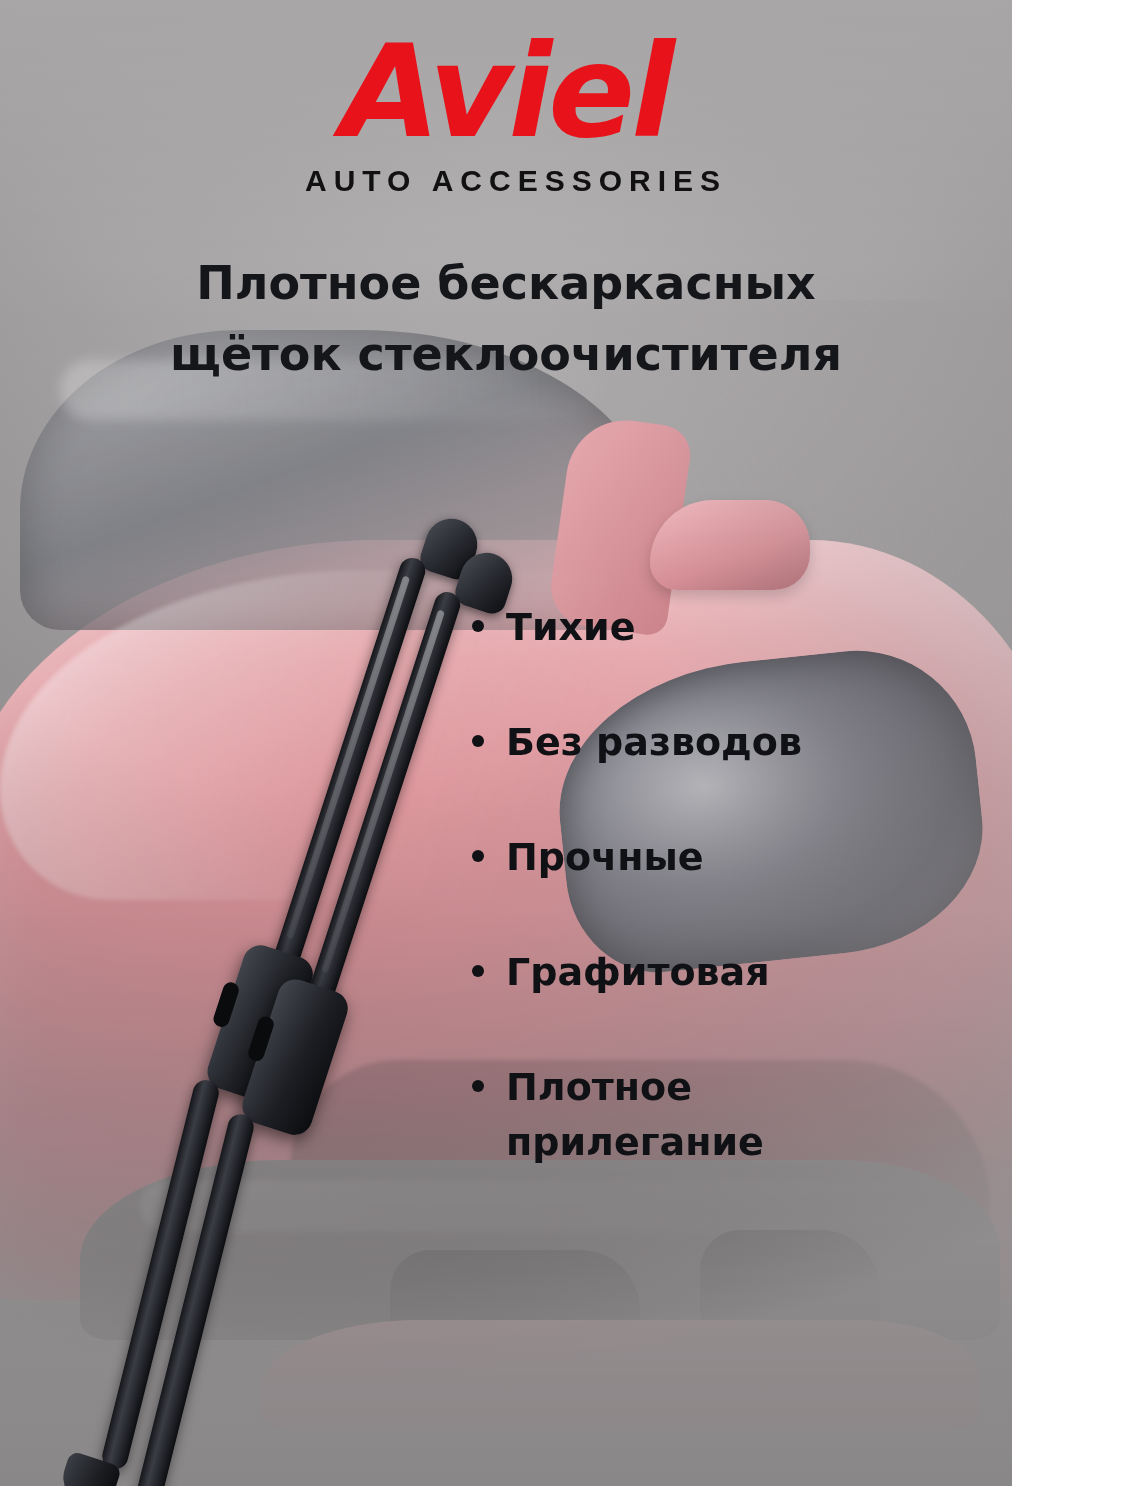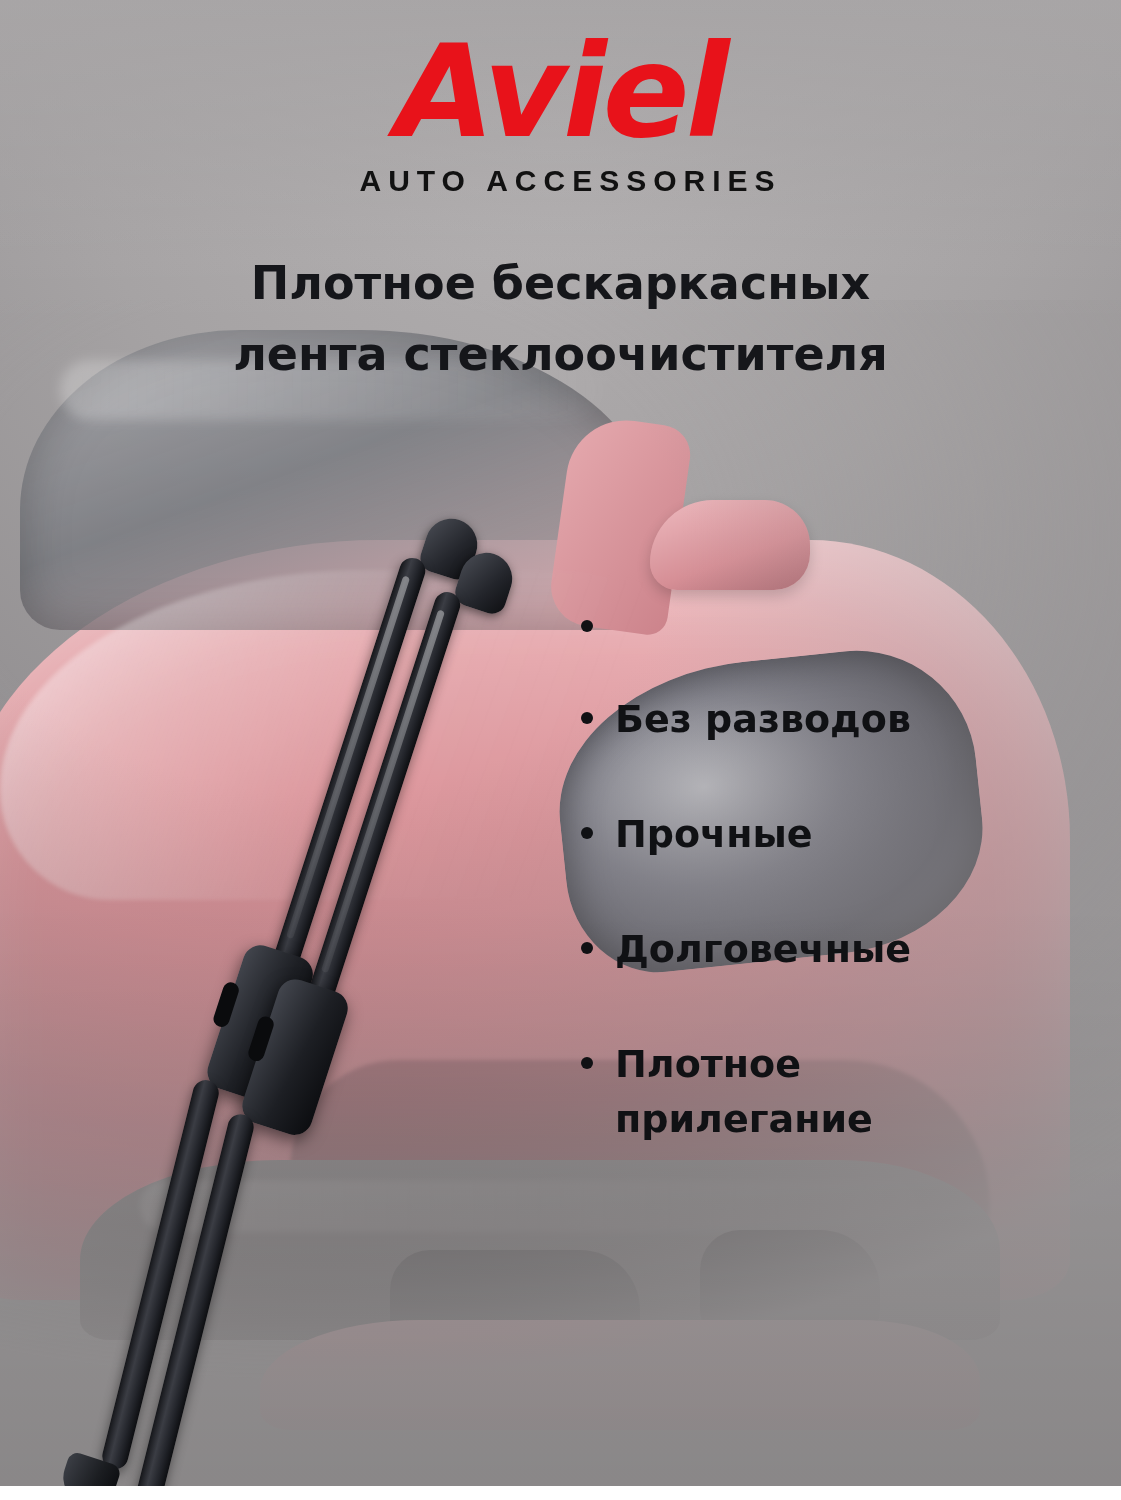--- a/index.html
+++ b/index.html
@@ -5,21 +5,21 @@
   html, body {
     margin: 0;
     padding: 0;
     background: #ffffff;
   }
   body {
     font-family: "Liberation Sans", sans-serif;
   }
   .page {
     position: relative;
-    width: 1121px;
+    width: 1012px;
     height: 1500px;
     overflow: hidden;
     background: #9e9b9c;
   }
 
   
   .backdrop {
     position: absolute;
     inset: 0;
     background:
@@ -346,21 +346,21 @@
   <div class="car-top-fade"></div>
   <div class="backdrop-vignette"></div>
 
   <div class="logo">
     <div class="logo-word">Aviel</div>
     <div class="logo-sub">AUTO ACCESSORIES</div>
   </div>
 
   <div class="headline">
     <span class="l1">Плотное бескаркасных</span>
-    <span class="l2">лента стеклоочистителя</span>
+    <span class="l2">щёток стеклоочистителя</span>
   </div>
 
   <div class="blades">
 
     <div class="blade blade-a">
       <div class="tip" style="left:296px; top:-10px;"></div>
       <div class="arm" style="left:280px; top:40px; height:430px;"></div>
       <div class="gloss" style="left:286px; top:60px; height:380px;"></div>
       <div class="hook" style="left:252px; top:455px;"></div>
       <div class="hook-notch" style="left:242px; top:500px;"></div>
@@ -376,32 +376,33 @@
       <div class="hook-notch" style="left:142px; top:500px;"></div>
       <div class="arm" style="left:158px; top:600px; height:400px; transform: rotate(-4deg);"></div>
       <div class="foot" style="left:140px; top:995px;"></div>
     </div>
 
   </div>
 
   <div class="features">
     <div class="feature">
       <span class="bullet"></span>
+      <span class="feature-text">Тихие</span>
     </div>
     <div class="feature">
       <span class="bullet"></span>
       <span class="feature-text">Без разводов</span>
     </div>
     <div class="feature">
       <span class="bullet"></span>
       <span class="feature-text">Прочные</span>
     </div>
     <div class="feature">
       <span class="bullet"></span>
-      <span class="feature-text">Долговечные</span>
+      <span class="feature-text">Графитовая</span>
     </div>
     <div class="feature">
       <span class="bullet"></span>
       <span class="feature-text">Плотное прилегание</span>
     </div>
   </div>
 
   <div class="footer-white"></div>
 </div>
 

